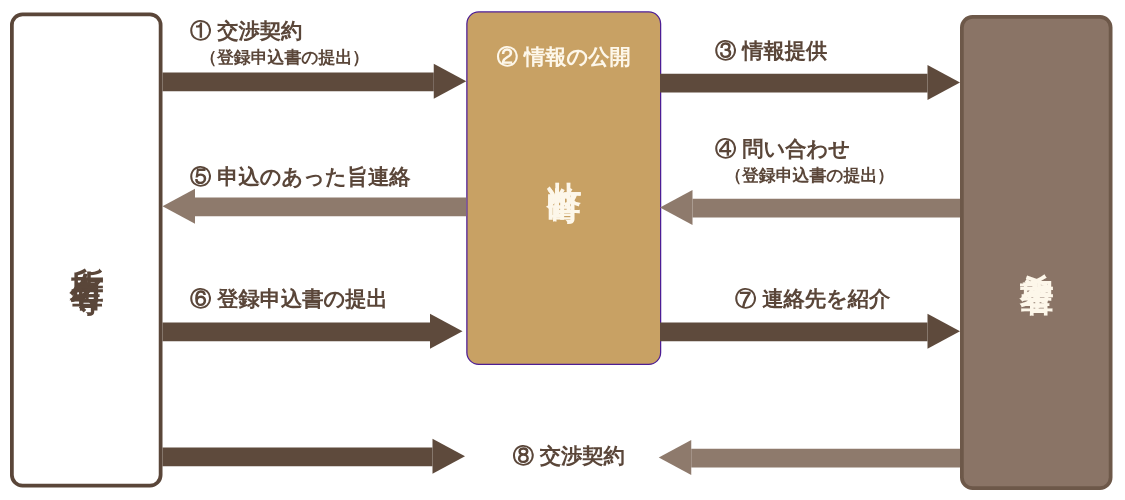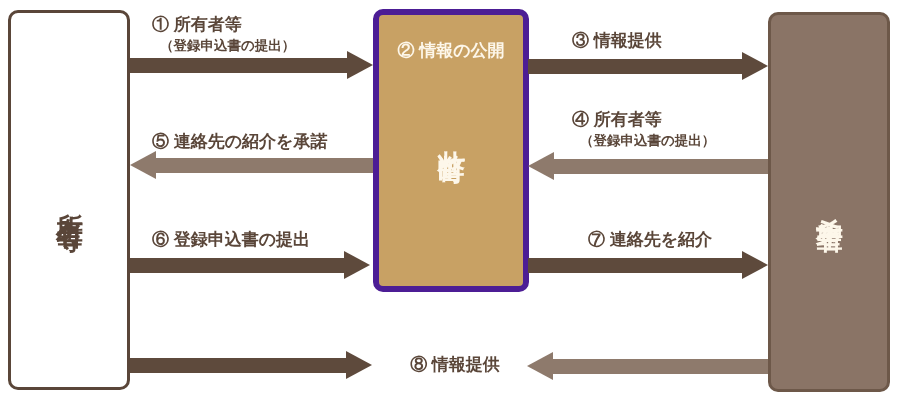--- a/index.html
+++ b/index.html
@@ -10,21 +10,21 @@
 
   
   .box { position:absolute; border-radius:10px; box-sizing:border-box; }
   .box-owner {
     left:8px; top:10px; width:122px; height:380px;
     background:#ffffff; border:3px solid #5a4639;
     display:flex; align-items:center; justify-content:center;
   }
   .box-town {
     left:373px; top:9px; width:156px; height:283px;
-    background:#c8a164; border:6px solid #4c1d95;
+    background:#c8a164; border:1px solid #4c1d95;
   }
   .box-applicant {
     left:768px; top:12px; width:122px; height:380px;
     background:#8a7466; border:3px solid #6d5849;
     display:flex; align-items:center; justify-content:center;
   }
 
   .vtext {
     writing-mode:vertical-rl; text-orientation:upright;
     font-size:27px; font-weight:bold; letter-spacing:4px; line-height:1;
@@ -117,36 +117,36 @@
   <div class="arrow right dark a8l">
     <i class="shaft"></i>
       <i class="head"></i>
   </div>
   <div class="arrow left light a8r">
     <i class="head"></i>
       <i class="shaft"></i>
   </div>
 
   <div class="lbl l1">
-    <span>① 所有者等</span>
+    <span>① 交渉契約</span>
     <span class="sub">（登録申込書の提出）</span>
   </div>
   <div class="lbl l3">
     <span>③ 情報提供</span>
   </div>
   <div class="lbl l4">
-    <span>④ 所有者等</span>
+    <span>④ 問い合わせ</span>
     <span class="sub">（登録申込書の提出）</span>
   </div>
   <div class="lbl l5">
-    <span>⑤ 連絡先の紹介を承諾</span>
+    <span>⑤ 申込のあった旨連絡</span>
   </div>
   <div class="lbl l6">
     <span>⑥ 登録申込書の提出</span>
   </div>
   <div class="lbl l7">
     <span>⑦ 連絡先を紹介</span>
   </div>
   <div class="lbl l8">
-    <span>⑧ 情報提供</span>
+    <span>⑧ 交渉契約</span>
   </div>
 
 </div>
 
 </body></html>

